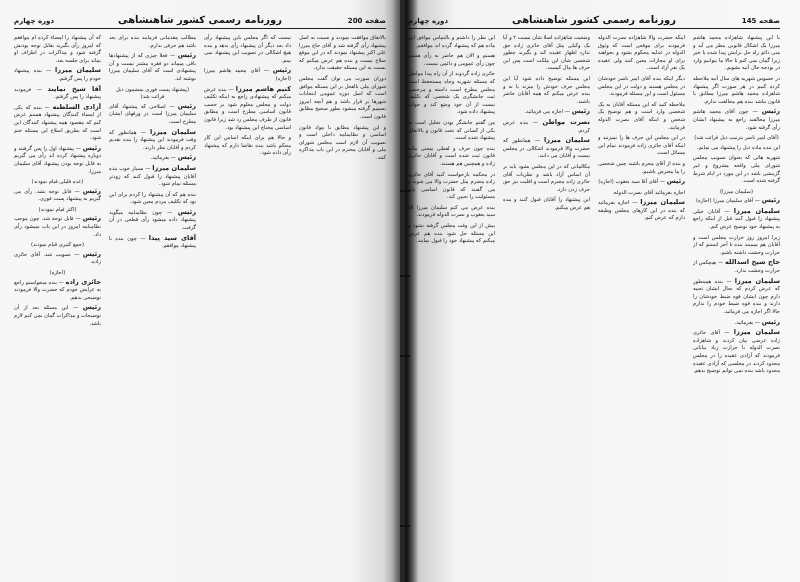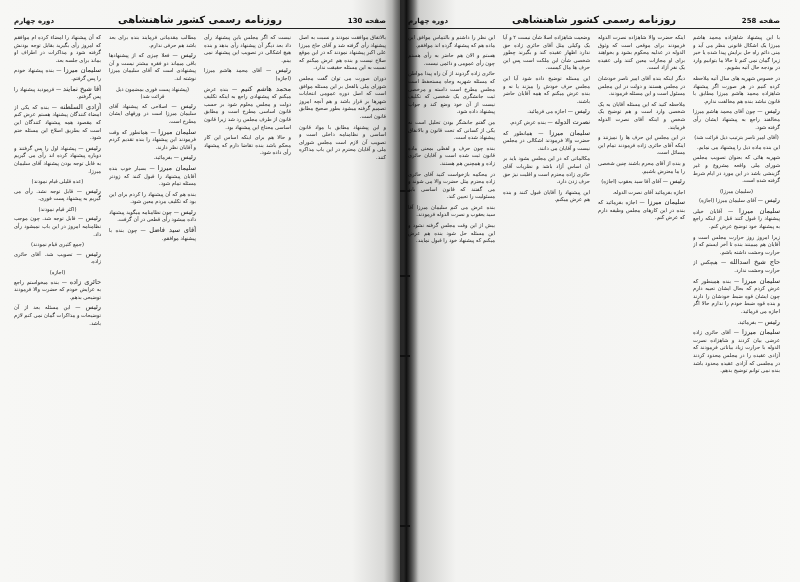--- a/index.html
+++ b/index.html
@@ -28,65 +28,65 @@
   .cols {
     position:absolute; top:34px; bottom:8px; left:14px; right:14px;
     display:flex; flex-direction:row-reverse; gap:8px;
   }
   .page.right .cols { left:8px; right:20px; }
   .col {
     flex:1; direction:rtl; text-align:justify;
     font-size:5.2px; line-height:7.6px; overflow:hidden; color:#1a1a1a;
   }
   .col p { margin:0 0 3px 0; }
-  .col .speaker { font-weight:normal; font-size:6.6px; }
+  .col .speaker { font-weight:bold; font-size:6.6px; }
   .col .center { text-align:center; display:block; margin:2px 0; }
   .gutter-shadow {
     position:absolute; top:0; bottom:0; left:392px; width:26px;
     background:linear-gradient(to right, rgba(0,0,0,0) 0%, rgba(0,0,0,0.55) 45%, rgba(0,0,0,0.85) 55%, rgba(0,0,0,0) 100%);
     pointer-events:none;
   }
   .gutter-mark {
     position:absolute; left:400px; width:10px; height:2px; background:#111;
   }
 </style>
 </head>
 <body>
 
 <div class="spread">
 
   <div class="page left">
     <div class="header">
-      <span class="pg">صفحه 130</span>
+      <span class="pg">صفحه 200</span>
       <span class="title">روزنامه رسمی کشور شاهنشاهی</span>
       <span class="term">دوره چهارم</span>
     </div>
     <div class="cols">
       <div class="col">
           <p><span>بالاتفاق موافقت نمودند و نسبت به اصل پیشنهاد رأی گرفته شد و آقای حاج میرزا علی اکبر پیشنهاد نمودند که در این موقع صلاح نیست و بنده هم عرض میکنم که نسبت به این مسئله حقیقت ندارد.</span></p>
           <p><span>دوران صورت می توان گفت مجلس شورای ملی بالفعل بر این مسئله موافق است که اصل دوره عمومی انتخابات شهرها بر قرار باشد و هم آنچه امروز تصمیم گرفته میشود بطور صحیح مطابق قانون است.</span></p>
           <p><span>و این پیشنهاد مطابق با مواد قانون اساسی و نظامنامه داخلی است و تصویب آن لازم است مجلس شورای ملی و آقایان محترم در این باب مذاکره کنند.</span></p>
         </div>
       <div class="col">
           <p><span>نیست که اگر مجلس باین پیشنهاد رأی داد بعد دیگر آن پیشنهاد رأی بدهد و بنده هیچ اشکالی در تصویب این پیشنهاد نمی بینم.</span></p>
           <p><span class="speaker">رئیس</span> — <span>آقای محمد هاشم میرزا (اجازه)</span></p>
-          <p><span class="speaker">محمد هاشم کنیم</span> — <span>بنده عرض میکنم که پیشنهادی راجع به اینکه تکلیف دولت و مجلس معلوم شود بر حسب قانون اساسی مطرح است و مطابق قانون از طرف مجلس رد شد زیرا قانون اساسی محتاج این پیشنهاد بود.</span></p>
+          <p><span class="speaker">کنیم هاشم میرزا</span> — <span>بنده عرض میکنم که پیشنهادی راجع به اینکه تکلیف دولت و مجلس معلوم شود بر حسب قانون اساسی مطرح است و مطابق قانون از طرف مجلس رد شد زیرا قانون اساسی محتاج این پیشنهاد بود.</span></p>
           <p><span>و حالا هم برای اینکه اساس این کار محکم باشد بنده تقاضا دارم که پیشنهاد رأی داده شود.</span></p>
         </div>
       <div class="col">
           <p><span>مطالب مقدماتی فرمایند بنده برای بعد باشد هم حرفی ندارم.</span></p>
           <p><span class="speaker">رئیس</span> — <span>فعلا چیزی که از پیشنهادها باقی میماند دو فقره بیشتر نیست و آن پیشنهادی است که آقای سلیمان میرزا نوشته اند.</span></p>
           <p class="center"><span>(پیشنهاد پست فوری بمضمون ذیل قرائت شد)</span></p>
           <p><span class="speaker">رئیس</span> — <span>اصلاحی که پیشنهاد آقای سلیمان میرزا است در ورقهای ایشان مطرح است.</span></p>
           <p><span class="speaker">سلیمان میرزا</span> — <span>همانطور که وقت فرمودند این پیشنهاد را بنده تقدیم کردم و آقایان نظر دارند.</span></p>
           <p><span class="speaker">رئیس</span> — <span>بفرمائید.</span></p>
           <p><span class="speaker">سلیمان میرزا</span> — <span>بسیار خوب بنده آقایان پیشنهاد را قبول کنند که زودتر مسئله تمام شود.</span></p>
           <p><span>بنده هم که آن پیشنهاد را کردم برای این بود که تکلیف مردم معین شود.</span></p>
           <p><span class="speaker">رئیس</span> — <span>چون نظامنامه میگوید پیشنهاد داده میشود رأی قطعی در آن گرفت.</span></p>
-          <p><span class="speaker">آقای سید فاضل</span> — <span>چون بنده با پیشنهاد موافقم.</span></p>
+          <p><span class="speaker">آقای سید پیدا</span> — <span>چون بنده با پیشنهاد موافقم.</span></p>
         </div>
       <div class="col">
           <p><span>که آن پیشنهاد را امضاء کرده ام موافقم که امروز رأی بگیرید بقابل توجه بودنش گرفته شود و مذاکرات در اطراف او بماند برای جلسه بعد.</span></p>
           <p><span class="speaker">سلیمان میرزا</span> — <span>بنده پیشنهاد خودم را پس گرفتم.</span></p>
           <p><span class="speaker">آقا شیخ نمایند</span> — <span>فرمودید پیشنهاد را پس گرفتم.</span></p>
           <p><span class="speaker">آزادی السلطنه</span> — <span>بنده که یکی از امضاء کنندگان پیشنهاد هستم عرض کنم که مقصود همه پیشنهاد کنندگان این است که بطریق اصلاح این مسئله ختم شود.</span></p>
           <p><span class="speaker">رئیس</span> — <span>پیشنهاد اول را پس گرفتند و دوباره پیشنهاد کرده اند رأی می گیریم به قابل توجه بودن پیشنهاد آقای سلیمان میرزا.</span></p>
           <p class="center"><span>(عده قلیلی قیام نمودند)</span></p>
           <p><span class="speaker">رئیس</span> — <span>قابل توجه نشد. رأی می گیریم به پیشنهاد پست فوری.</span></p>
           <p class="center"><span>(اکثر قیام نمودند)</span></p>
@@ -95,21 +95,21 @@
           <p><span class="speaker">رئیس</span> — <span>تصویب شد. آقای حائری زاده.</span></p>
           <p class="center"><span>(اجازه)</span></p>
           <p><span class="speaker">حائری زاده</span> — <span>بنده میخواستم راجع به عرایض خودم که حضرت والا فرمودند توضیحی بدهم.</span></p>
           <p><span class="speaker">رئیس</span> — <span>این مسئله بعد از آن توضیحات و مذاکرات گمان نمی کنم لازم باشد.</span></p>
         </div>
     </div>
   </div>
 
   <div class="page right">
     <div class="header">
-      <span class="pg">صفحه 258</span>
+      <span class="pg">صفحه 145</span>
       <span class="title">روزنامه رسمی کشور شاهنشاهی</span>
       <span class="term">دوره چهارم</span>
     </div>
     <div class="cols">
       <div class="col">
           <p><span>با این پیشنهاد شاهزاده محمد هاشم میرزا یک اشکال قانونی بنظر می آید و منی دائم راه حل برایش پیدا شده یا خیر زیرا گمان نمی کنم تا حالا ما بتوانیم وارد در بودجه حال آتیه بشویم.</span></p>
           <p><span>در خصوص شهریه های سال آتیه ملاحظه کرده کنیم در هر صورت اگر پیشنهاد شاهزاده محمد هاشم میرزا مطابق با قانون نباشد بنده هم مخالفت ندارم.</span></p>
           <p><span class="speaker">رئیس</span> — <span>چون آقای محمد هاشم میرزا مخالفند راجع به پیشنهاد ایشان رأی گرفته شود.</span></p>
           <p class="center"><span>(آقای امیر ناصر بترتیب ذیل قرائت شد)</span></p>
           <p><span>این بنده ماده ذیل را پیشنهاد می نمایم.</span></p>
@@ -130,21 +130,21 @@
           <p><span>در این مجلس این حرف ها را نمیزنند و اینکه آقای حائری زاده فرمودند تمام این مسائل است.</span></p>
           <p><span>و بنده از آقای محرم باشند چنین شخصی را ما معترض باشیم.</span></p>
           <p><span class="speaker">رئیس</span> — <span>آقای آقا سید یعقوب (اجازه)</span></p>
           <p><span>اجازه بفرمائید آقای نصرت الدوله.</span></p>
           <p><span class="speaker">سلیمان میرزا</span> — <span>اجازه بفرمائید که بنده در این کارهای مجلس وظیفه دارم که عرض کنم.</span></p>
         </div>
       <div class="col">
           <p><span>وضعیت شاهزاده اصلا شأن نیست ۲ و آیا یک وکیلی مثل آقای حائری زاده حق ندارد اظهار عقیده کند و بگیرند چطور شخصی شأن این ملکت است پس این حرف ها مال کیست.</span></p>
           <p><span>این مسئله توضیح داده شود آیا این مجلس حرف خودش را میزند یا نه و بنده عرض میکنم که همه آقایان حاضر باشند.</span></p>
           <p><span class="speaker">رئیس</span> — <span>اجازه می فرمائید.</span></p>
-          <p><span class="speaker">نصرت الدوله</span> — <span>بنده عرض کردم.</span></p>
+          <p><span class="speaker">نصرت مواطن</span> — <span>بنده عرض کردم.</span></p>
           <p><span class="speaker">سلیمان میرزا</span> — <span>همانطور که حضرت والا فرمودند اشکالی در مجلس نیست و آقایان می دانند.</span></p>
           <p><span>مکالماتی که در این مجلس بشود باید بر آن اساس آزاد باشد و نظریات آقای حائری زاده محترم است و اقلیت نیز حق حرف زدن دارد.</span></p>
           <p><span>این پیشنهاد را آقایان قبول کنند و بنده هم عرض میکنم.</span></p>
         </div>
       <div class="col">
           <p><span>این نظر را داشتم و بالتماس موافق این ماده هم که پیشنهاد گرده اند موافقم.</span></p>
           <p><span>هستم و الان هم حاضر به رأی هستم چون رأی عمومی و دائمی نیست.</span></p>
           <p><span>حائری زاده گردوند از آن راه پیدا مواطن که مسئله شهریه وجاه مستحفظ است مجلس مطرح است داسته و مرخصی ثبت جانشگری یک شخصی که تکلیف نیست از آن خود وضع کند و جواب پیشنهاد داده شود.</span></p>
           <p><span>من گفتم جانشگر بودن تحلیل است نه یکی از کسانی که تحت قانون و بالاتفاق پیشنهاد شده است.</span></p>
           <p><span>بنده چون حرف و لفظی بمعنی ماده قانون ثبت شده است و آقایان حائری زاده و همچنین هم هستند.</span></p>

